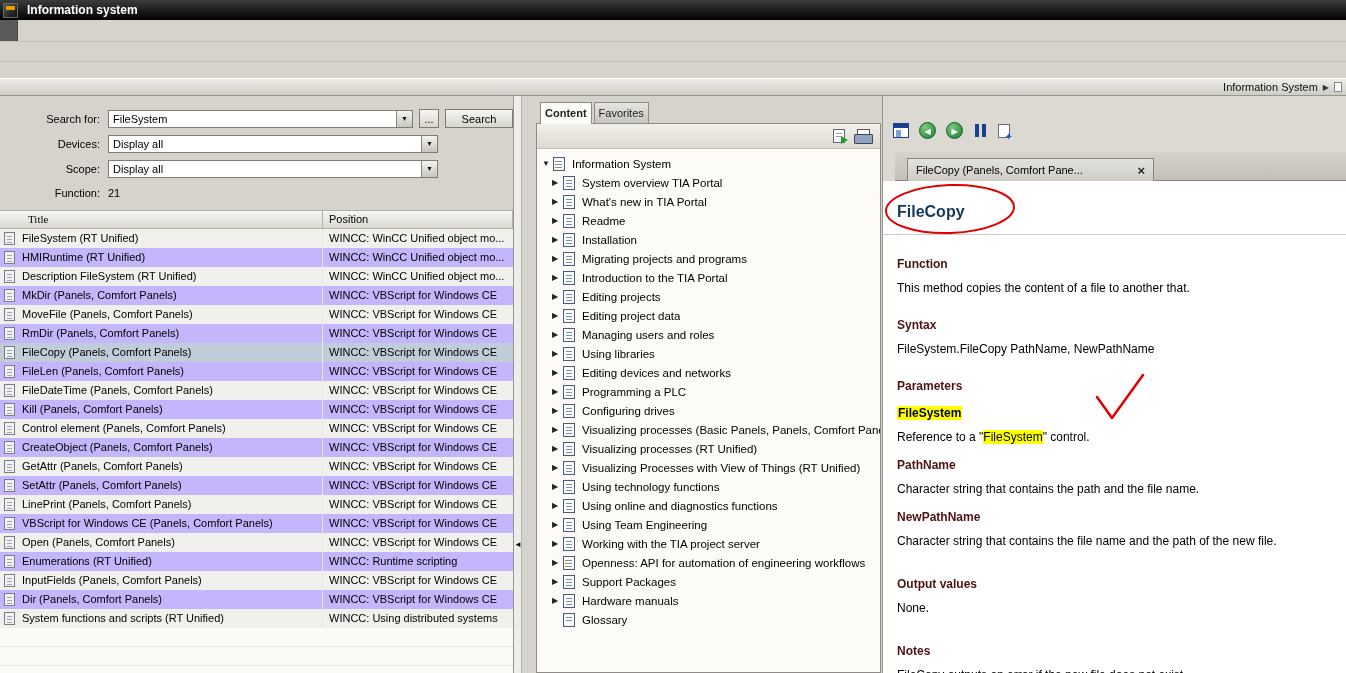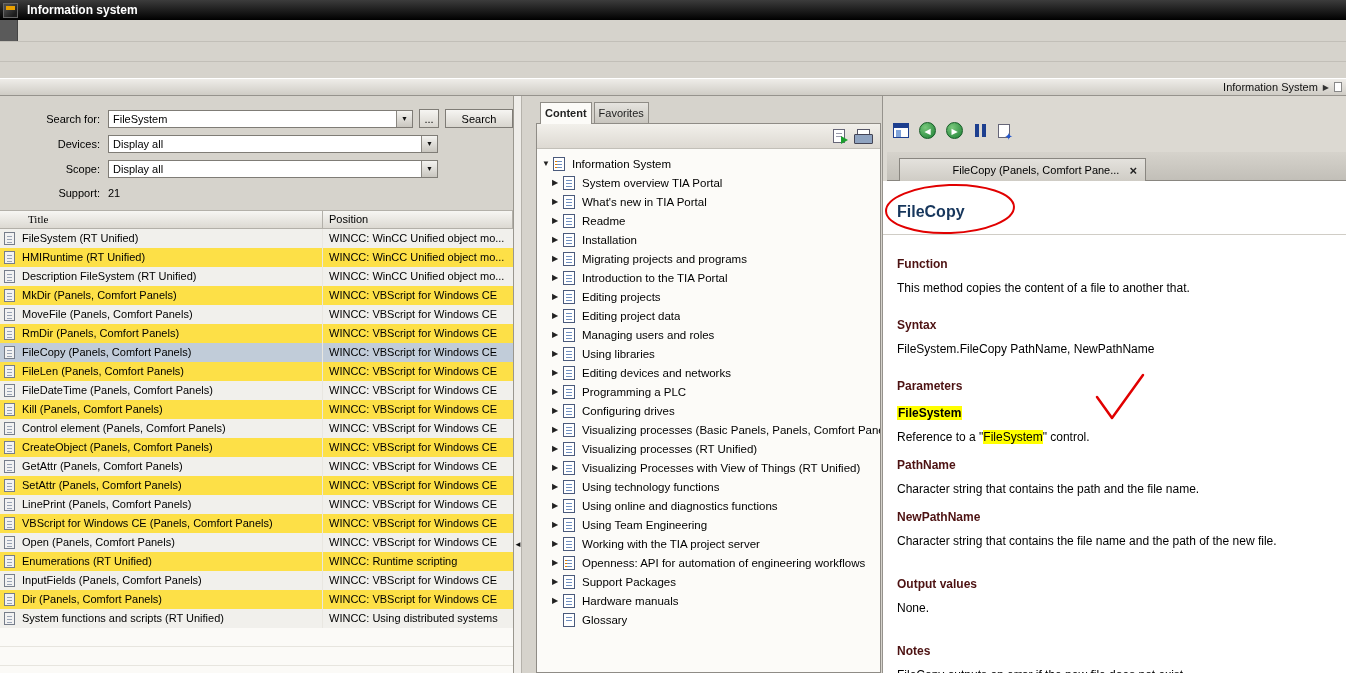--- a/index.html
+++ b/index.html
@@ -35,21 +35,21 @@
   .btn.more { width:20px; }
   .btn.search { width:68px; }
   .rvalue { font-size:11px; margin-left:8px; color:#000; }
 
   
   .results-table { position:absolute; top:114px; left:0; width:513px; bottom:0; background:#fbfaf7; border-top:1px solid #b3b0a9; }
   .thead { display:flex; height:18px; }
   .thcell { background:linear-gradient(#f7f6f3,#dcd9d2); border-right:1px solid #b3b0a9; border-bottom:1px solid #b3b0a9; font-size:11px; color:#000; line-height:17px; }
   .th-title { width:323px; padding-left:28px;font-family:Liberation Serif, serif; }
   .th-pos { flex:1; padding-left:6px; }
-  .trow { display:flex; height:19px; background:#fde047; font-size:11px; line-height:19px; }
+  .trow { display:flex; height:19px; background:#c4b5fd; font-size:11px; line-height:19px; }
   .trow.alt { background:#f1f0ec;justify-content:flex-end; }
   .trow.sel { background:#c1ccd9; }
   .trow .c-title { width:323px; display:flex; align-items:center; padding-left:4px; border-right:1px solid #e9e7e1; overflow:hidden; white-space:nowrap; }
   .trow .c-pos { flex:1; padding-left:6px; overflow:hidden; white-space:nowrap; }
   .trow.filler { background:transparent; border-bottom:1px solid #e7e5df; }
   .doc-ic { width:11px; height:13px; background:#f2f2f2; border:1px solid #767d8a; margin-right:7px; position:relative; flex:none; }
   .doc-ic::before { content:""; position:absolute; left:2px; right:2px; top:3px; height:1px; background:#9aa4b5; box-shadow:0 3px 0 #9aa4b5, 0 6px 0 #9aa4b5; }
 
   
   .splitter { position:absolute; left:513px; top:0; width:9px; height:100%; background:#efede9; border-left:1px solid #9a978f; border-right:1px solid #b5b2ab; }
@@ -82,21 +82,21 @@
   .right-panel { position:absolute; left:882px; top:0; width:464px; height:100%; background:#dcd9d2; border-left:1px solid #96938d; }
   .help-toolbar { position:absolute; top:26px; left:10px; display:flex; align-items:center; gap:10px; }
   .toc-ic { width:16px; height:15px; border:1px solid #1d3f8f; background:#fff; position:relative; }
   .toc-ic::before { content:""; position:absolute; left:0; top:0; width:100%; height:4px; background:#1d3f8f; }
   .toc-ic::after { content:""; position:absolute; left:2px; top:6px; width:5px; height:7px; background:#7fa3d9; }
   .circle-btn { width:17px; height:17px; border-radius:50%; background:radial-gradient(circle at 35% 30%, #79c97c, #1b7e33); color:#fff; font-size:8px; line-height:17px; text-align:center; border:1px solid #145c25; }
   .pause-ic { display:flex; gap:3px; padding:0 2px; }
   .pause-ic i { width:4px; height:13px; background:#1d3f8f; display:block; }
   .star-ic { width:12px; height:14px; background:#fff; border:1px solid #667; position:relative; }
   .star-ic::after { content:"✦"; position:absolute; right:-4px; bottom:-5px; color:#2255cc; font-size:10px; }
-  .help-tabbar { position:absolute; top:56px; left:4px; right:0; height:29px; background:linear-gradient(#d6d3cc,#c2bfb8); border-bottom:1px solid #898680;text-align:right; }
+  .help-tabbar { position:absolute; top:56px; left:12px; right:0; height:29px; background:linear-gradient(#d6d3cc,#c2bfb8); border-bottom:1px solid #898680; }
   .help-tab { position:absolute; left:12px; top:6px; height:23px; width:247px; background:linear-gradient(#e4e2dd,#cfccc5); border:1px solid #898680; border-bottom:none; display:flex; align-items:center; padding:0 8px; font-size:11px; gap:10px; }
   .help-tab .ttl { flex:1; overflow:hidden; white-space:nowrap; }
   .close-x { font-weight:bold; color:#222; font-size:13px; line-height:1; cursor:default; }
   .help-content { position:absolute; top:85px; left:0; right:0; bottom:0; background:#fff; overflow:hidden; }
   .page-title { font-size:16px; font-weight:bold; color:#16365c; margin:22px 0 0 14px; }
   .title-divider { border-bottom:1px solid #d0cdc6; margin-top:13px; }
   .help-body { padding:0 16px 0 14px; color:#000; }
   .sect-h { font-size:12px; font-weight:bold; color:#4d1212; margin:22px 0 0; }
   .sect-h.gap { margin-top:28px; }
   .body-p { font-size:12px; margin:10px 0 0; line-height:15px; }
@@ -147,21 +147,21 @@
         </div>
       </div>
       <div class="form-row" style="top:63px">
         <span class="flabel">Scope:</span>
         <div class="combo" style="width:330px">
           <span class="val">Display all</span>
           <span class="arr">▼</span>
         </div>
       </div>
       <div class="form-row" style="top:87px">
-        <span class="flabel">Support:</span>
+        <span class="flabel">Function:</span>
         <span class="rvalue">21</span>
       </div>
 
       <div class="results-table">
         <div class="thead">
           <div class="thcell th-title">Title</div>
           <div class="thcell th-pos">Position</div>
         </div>
         <div>
             <div class="trow alt">

